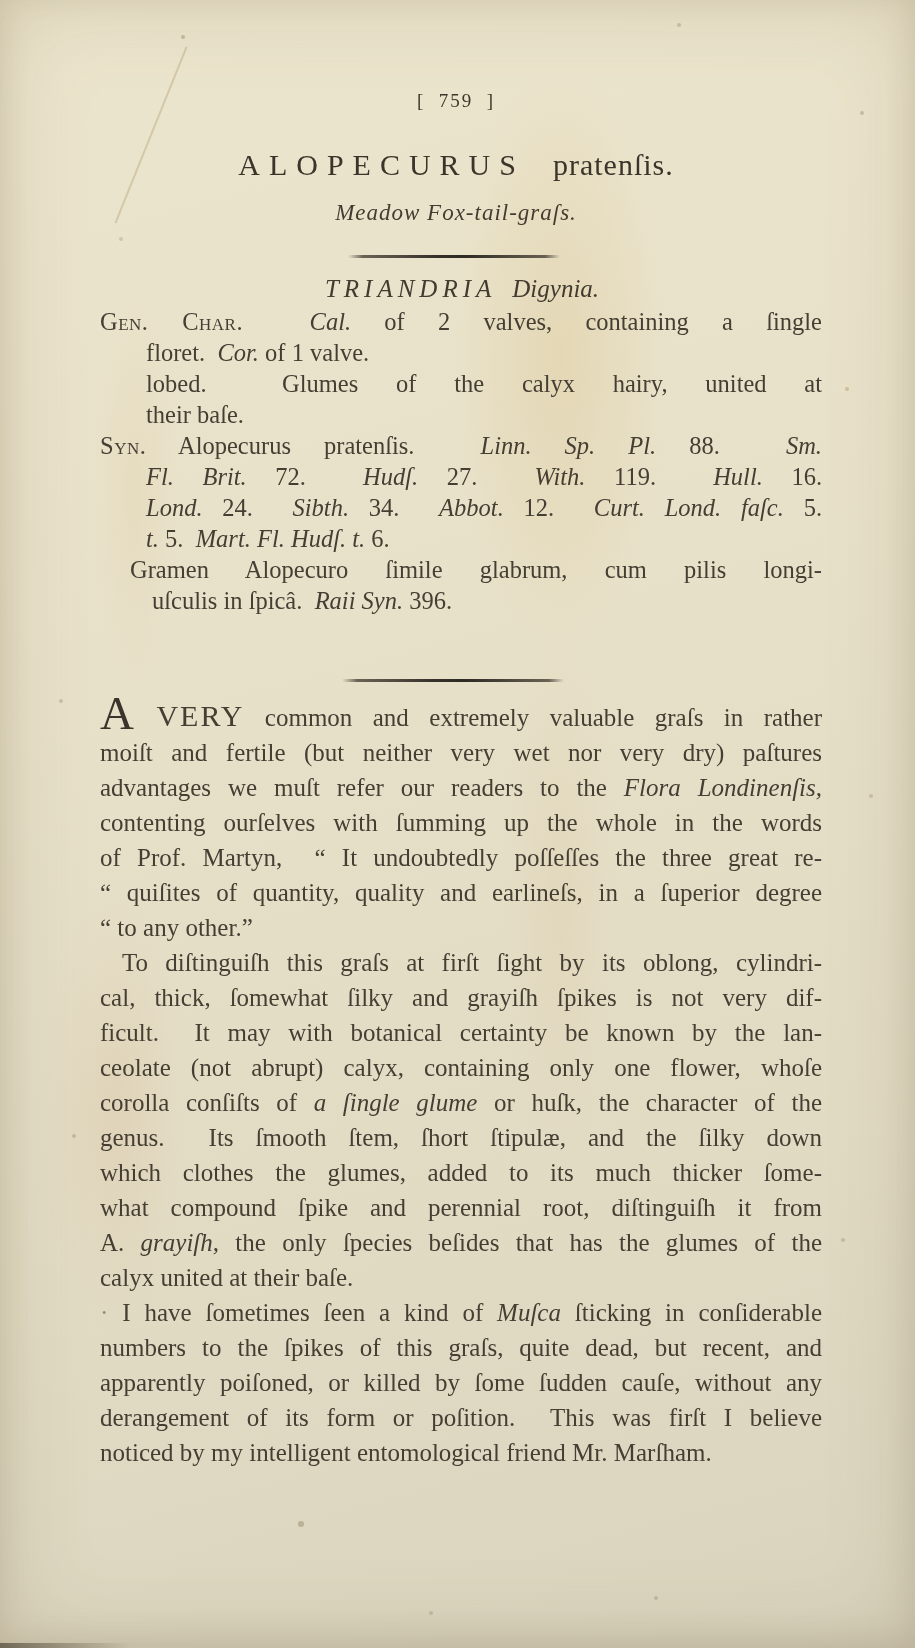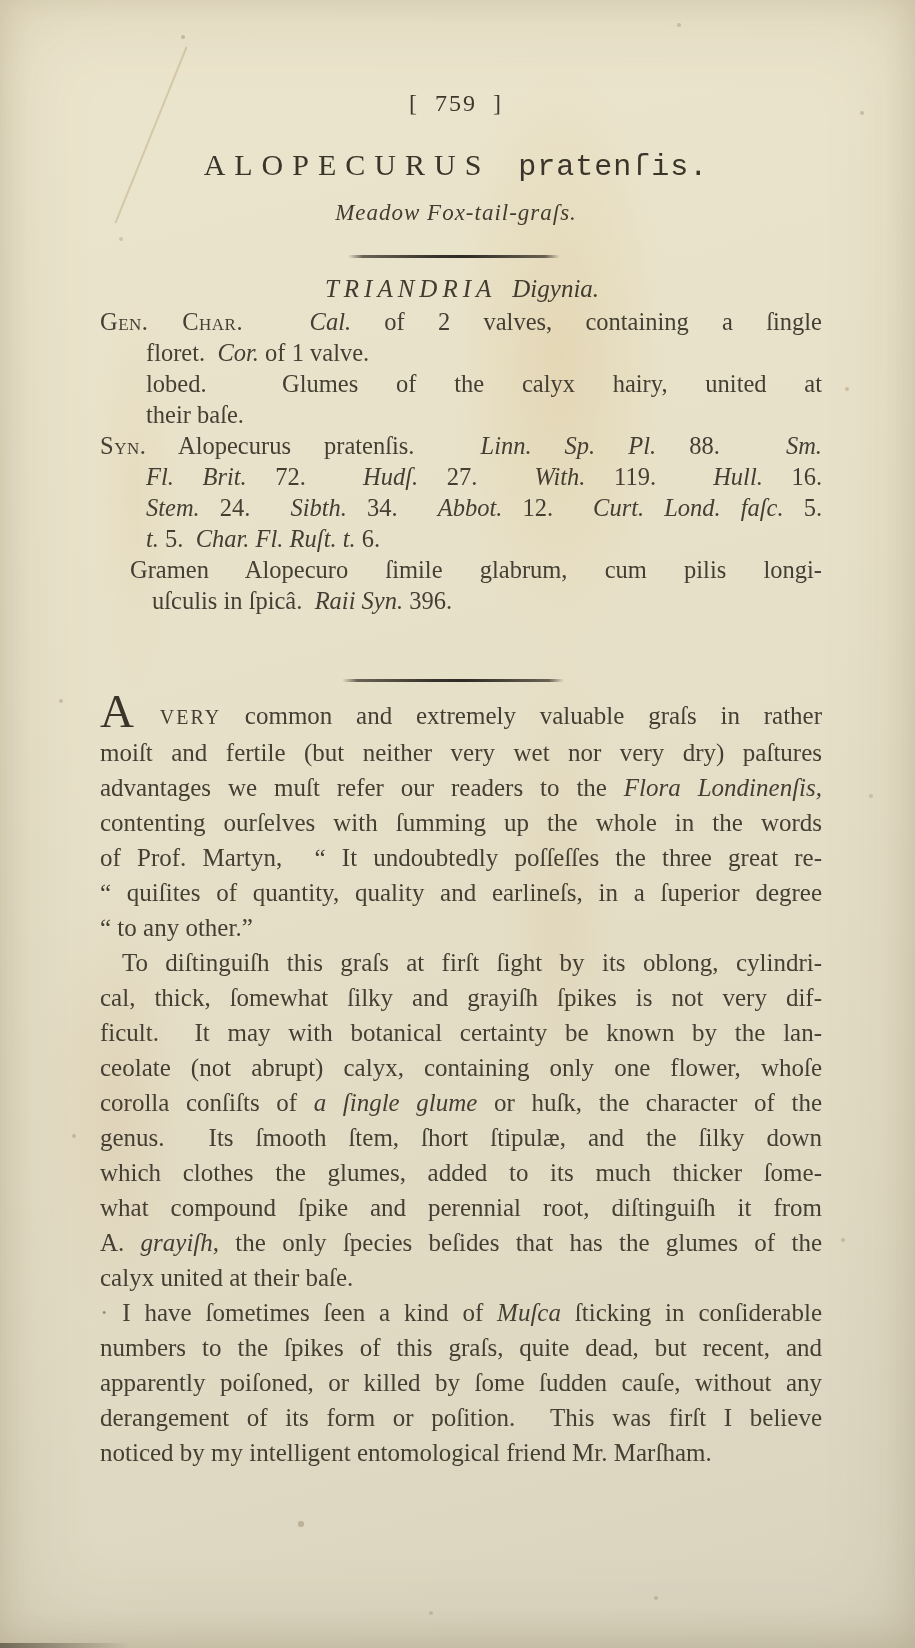--- a/index.html
+++ b/index.html
@@ -21,45 +21,45 @@
   .speckles{position:absolute;left:0;top:0;width:2px;height:2px;border-radius:50%;
     box-shadow:182px 36px 0 1px rgba(110,92,60,.30), 678px 24px 0 1px rgba(110,92,60,.25),
       861px 112px 0 1px rgba(110,92,60,.28), 120px 238px 0 1px rgba(110,92,60,.22),
       846px 388px 0 1px rgba(110,92,60,.25), 60px 700px 0 1px rgba(110,92,60,.25),
       870px 795px 0 1px rgba(110,92,60,.22), 515px 972px 0 1px rgba(110,92,60,.20),
       73px 1135px 0 1px rgba(110,92,60,.25), 842px 1239px 0 1px rgba(110,92,60,.25),
       300px 1523px 0 2px rgba(110,92,60,.30), 655px 1597px 0 1px rgba(110,92,60,.25),
       430px 1612px 0 1px rgba(110,92,60,.22);}
   
   .centerband{position:absolute;left:95px;width:722px;text-align:center;}
-  .pagenum{top:90px;font-size:24px;letter-spacing:2px;color:#3e372c;}
+  .pagenum{top:90px;font-size:19px;letter-spacing:2px;color:#3e372c;}
   .titleline{top:148px;font-size:30px;color:#3b342a;}
   .genus{letter-spacing:9px;}
-  .species{margin-left:28px;letter-spacing:1px;font-family:Liberation Mono, monospace;}
+  .species{margin-left:28px;letter-spacing:1px;}
   .subtitle{top:200px;font-size:23px;font-style:italic;color:#443c30;letter-spacing:1px;}
   .classif{top:275px;font-size:25px;font-style:italic;color:#423b2f;}
   .classname{letter-spacing:5px;margin-left:12px;}
   .ordername{margin-left:16px;}
   .rule{position:absolute;height:3px;border-radius:2px;
     background:linear-gradient(to right,rgba(62,55,45,0) 0,rgba(62,55,45,.75) 7%,#35302a 42%,#2e2a24 55%,rgba(62,55,45,.75) 93%,rgba(62,55,45,0) 100%);}
   .rule1{left:348px;top:255px;width:212px;}
   .rule2{left:342px;top:679px;width:222px;}
   .tax{position:absolute;left:100px;top:306px;width:722px;font-size:24.5px;}
   .tax .tline{line-height:31px;}
   .bodytxt{position:absolute;left:100px;top:698px;width:722px;font-size:25px;}
   .bodytxt .tline{line-height:35px;}
   .tline{white-space:normal;}
   .just{text-align:justify;text-align-last:justify;}
   .ind1{padding-left:46px;}
   .ind2{padding-left:30px;}
   .ind3{padding-left:52px;}
   .ind4{text-indent:22px;}
   .it{font-style:italic;text-align:right;}
   .sc{font-variant:small-caps;letter-spacing:.5px;}
-  .caps{font-size:20px;letter-spacing:2px;}
+  .caps{font-size:30px;letter-spacing:2px;}
   .dropcap{font-size:47px;line-height:0;vertical-align:-3px;letter-spacing:2px;color:#3b342a;}
   .faint{opacity:.5;}
 </style>
 </head>
 <body>
 
 <div class="page">
 
   <div class="stain stain1"></div>
   <div class="stain stain2"></div>
@@ -83,22 +83,22 @@
     <span class="classname">TRIANDRIA</span><span class="ordername">Digynia.</span>
   </div>
 
   <div class="tax">
       <div class="tline ind0 just"><span class="sc">Gen. Char.</span><span>&nbsp; </span><span class="it">Cal.</span><span> of 2 valves, containing a ſingle</span></div>
       <div class="tline ind1"><span>floret.&nbsp; </span><span class="it">Cor.</span><span> of 1 valve.</span></div>
       <div class="tline ind1 just"><span>lobed.&nbsp; Glumes of the calyx hairy, united at</span></div>
       <div class="tline ind1"><span>their baſe.</span></div>
       <div class="tline ind0 just"><span class="sc">Syn.</span><span> Alopecurus pratenſis.&nbsp; </span><span class="it">Linn. Sp. Pl.</span><span> 88.&nbsp; </span><span class="it">Sm.</span></div>
       <div class="tline ind1 just"><span class="it">Fl. Brit.</span><span> 72.&nbsp; </span><span class="it">Hudſ.</span><span> 27.&nbsp; </span><span class="it">With.</span><span> 119.&nbsp; </span><span class="it">Hull.</span><span> 16.</span></div>
-      <div class="tline ind1 just"><span class="it">Stem.</span><span> 24.&nbsp; </span><span class="it">Sibth.</span><span> 34.&nbsp; </span><span class="it">Abbot.</span><span> 12.&nbsp; </span><span class="it">Curt. Lond. faſc.</span><span> 5.</span></div>
-      <div class="tline ind1"><span class="it">t.</span><span> 5.&nbsp; </span><span class="it">Char. Fl. Ruſt. t.</span><span> 6.</span></div>
+      <div class="tline ind1 just"><span class="it">Lond.</span><span> 24.&nbsp; </span><span class="it">Sibth.</span><span> 34.&nbsp; </span><span class="it">Abbot.</span><span> 12.&nbsp; </span><span class="it">Curt. Lond. faſc.</span><span> 5.</span></div>
+      <div class="tline ind1"><span class="it">t.</span><span> 5.&nbsp; </span><span class="it">Mart. Fl. Hudſ. t.</span><span> 6.</span></div>
       <div class="tline ind2 just"><span>Gramen Alopecuro ſimile glabrum, cum pilis longi-</span></div>
       <div class="tline ind3"><span>uſculis in ſpicâ.&nbsp; </span><span class="it">Raii Syn.</span><span> 396.</span></div>
     </div>
 
   <div class="rule rule2"></div>
 
   <div class="bodytxt">
       <div class="tline ind0 just"><span class="dropcap">A</span><span> </span><span class="caps">VERY</span><span> common and extremely valuable graſs in rather</span></div>
       <div class="tline ind0 just"><span>moiſt and fertile (but neither very wet nor very dry) paſtures</span></div>
       <div class="tline ind0 just"><span>advantages we muſt refer our readers to the </span><span class="it">Flora Londinenſis,</span></div>

